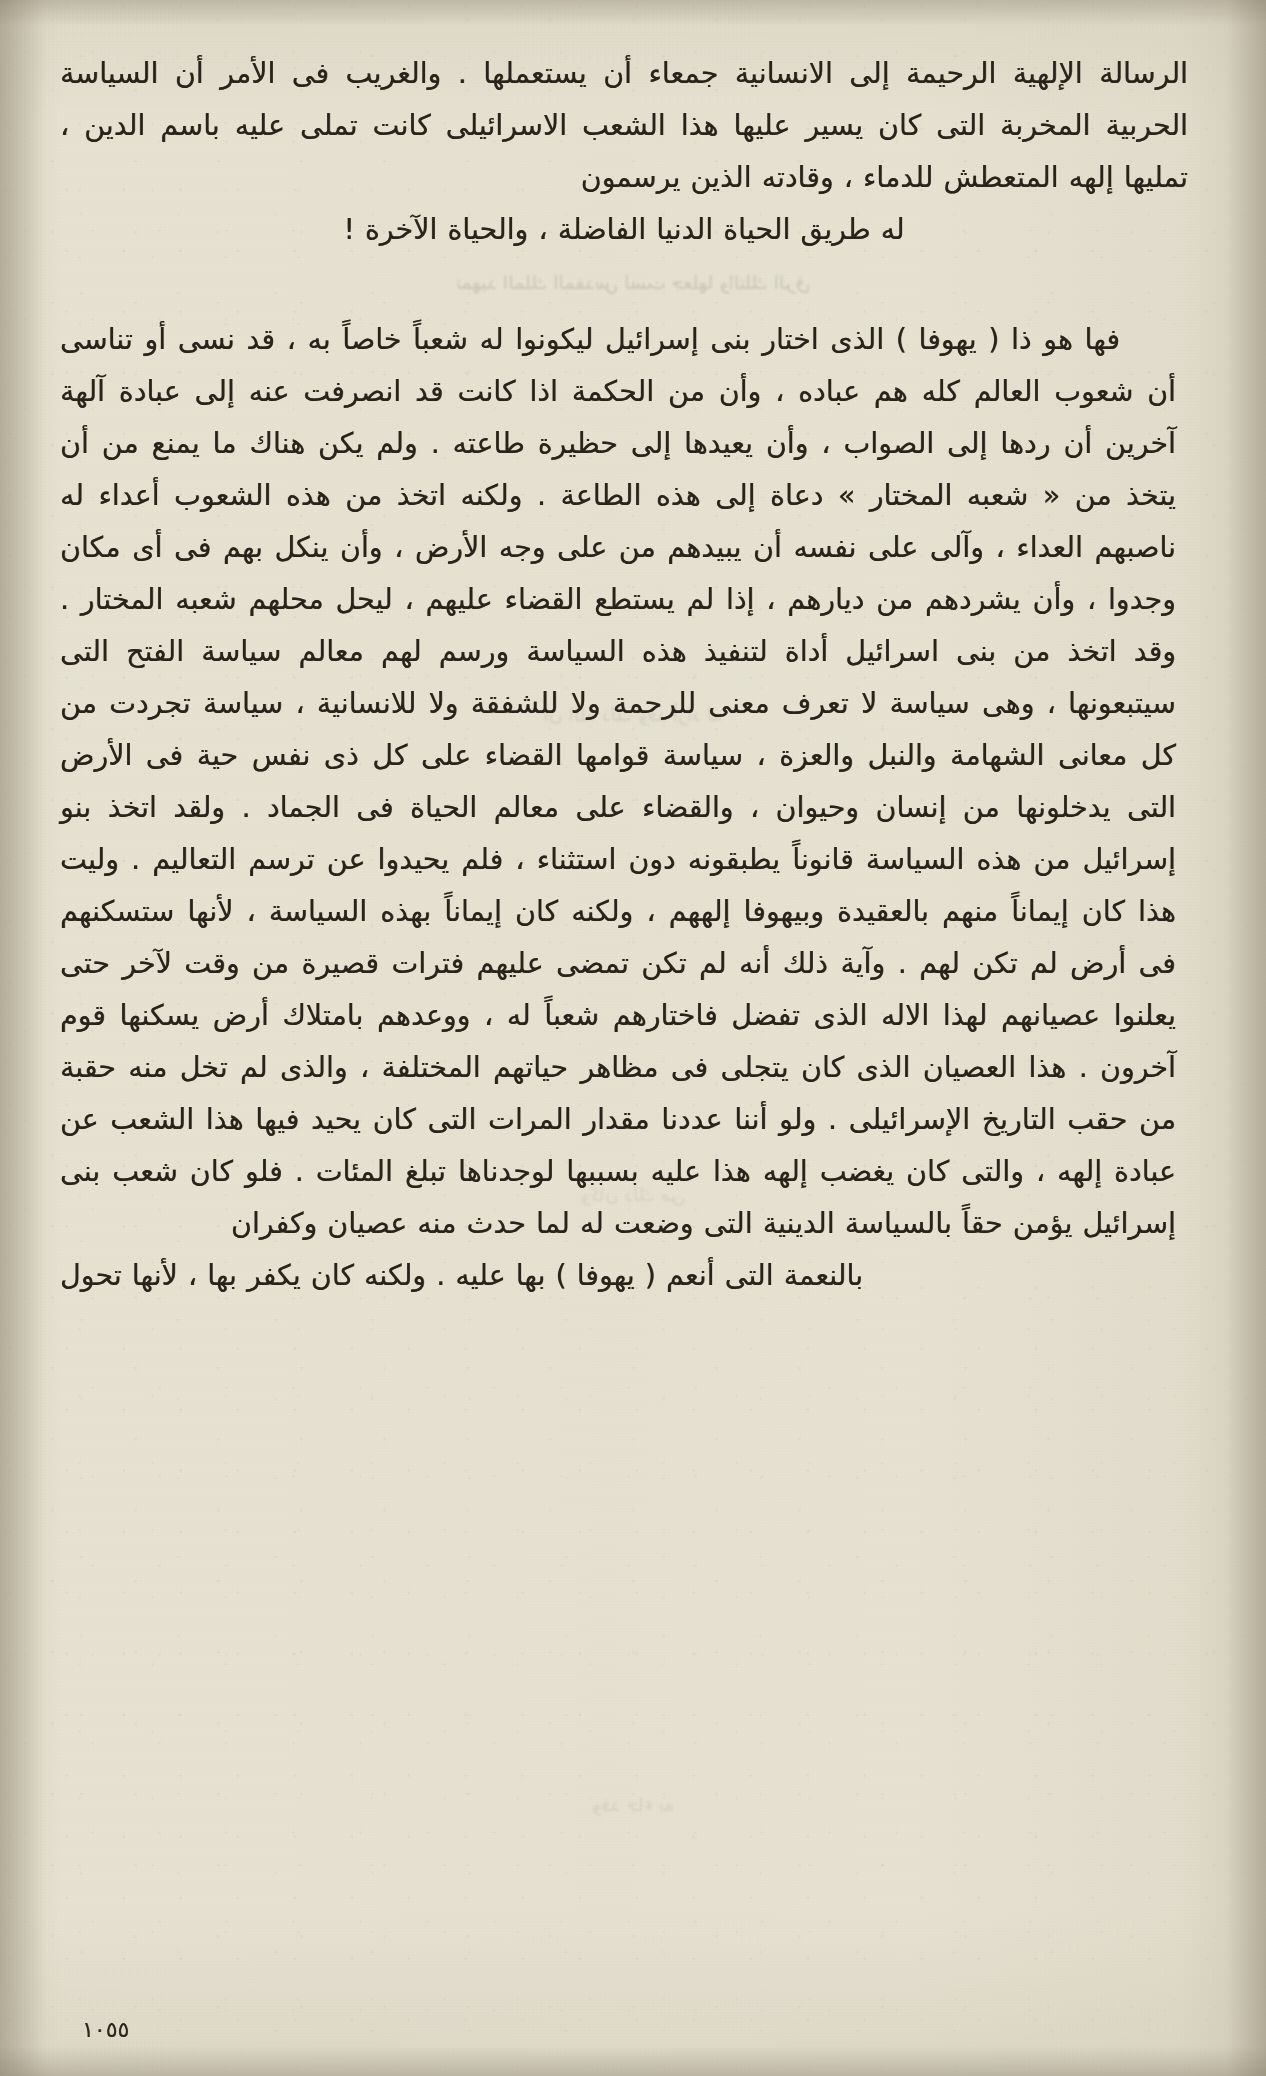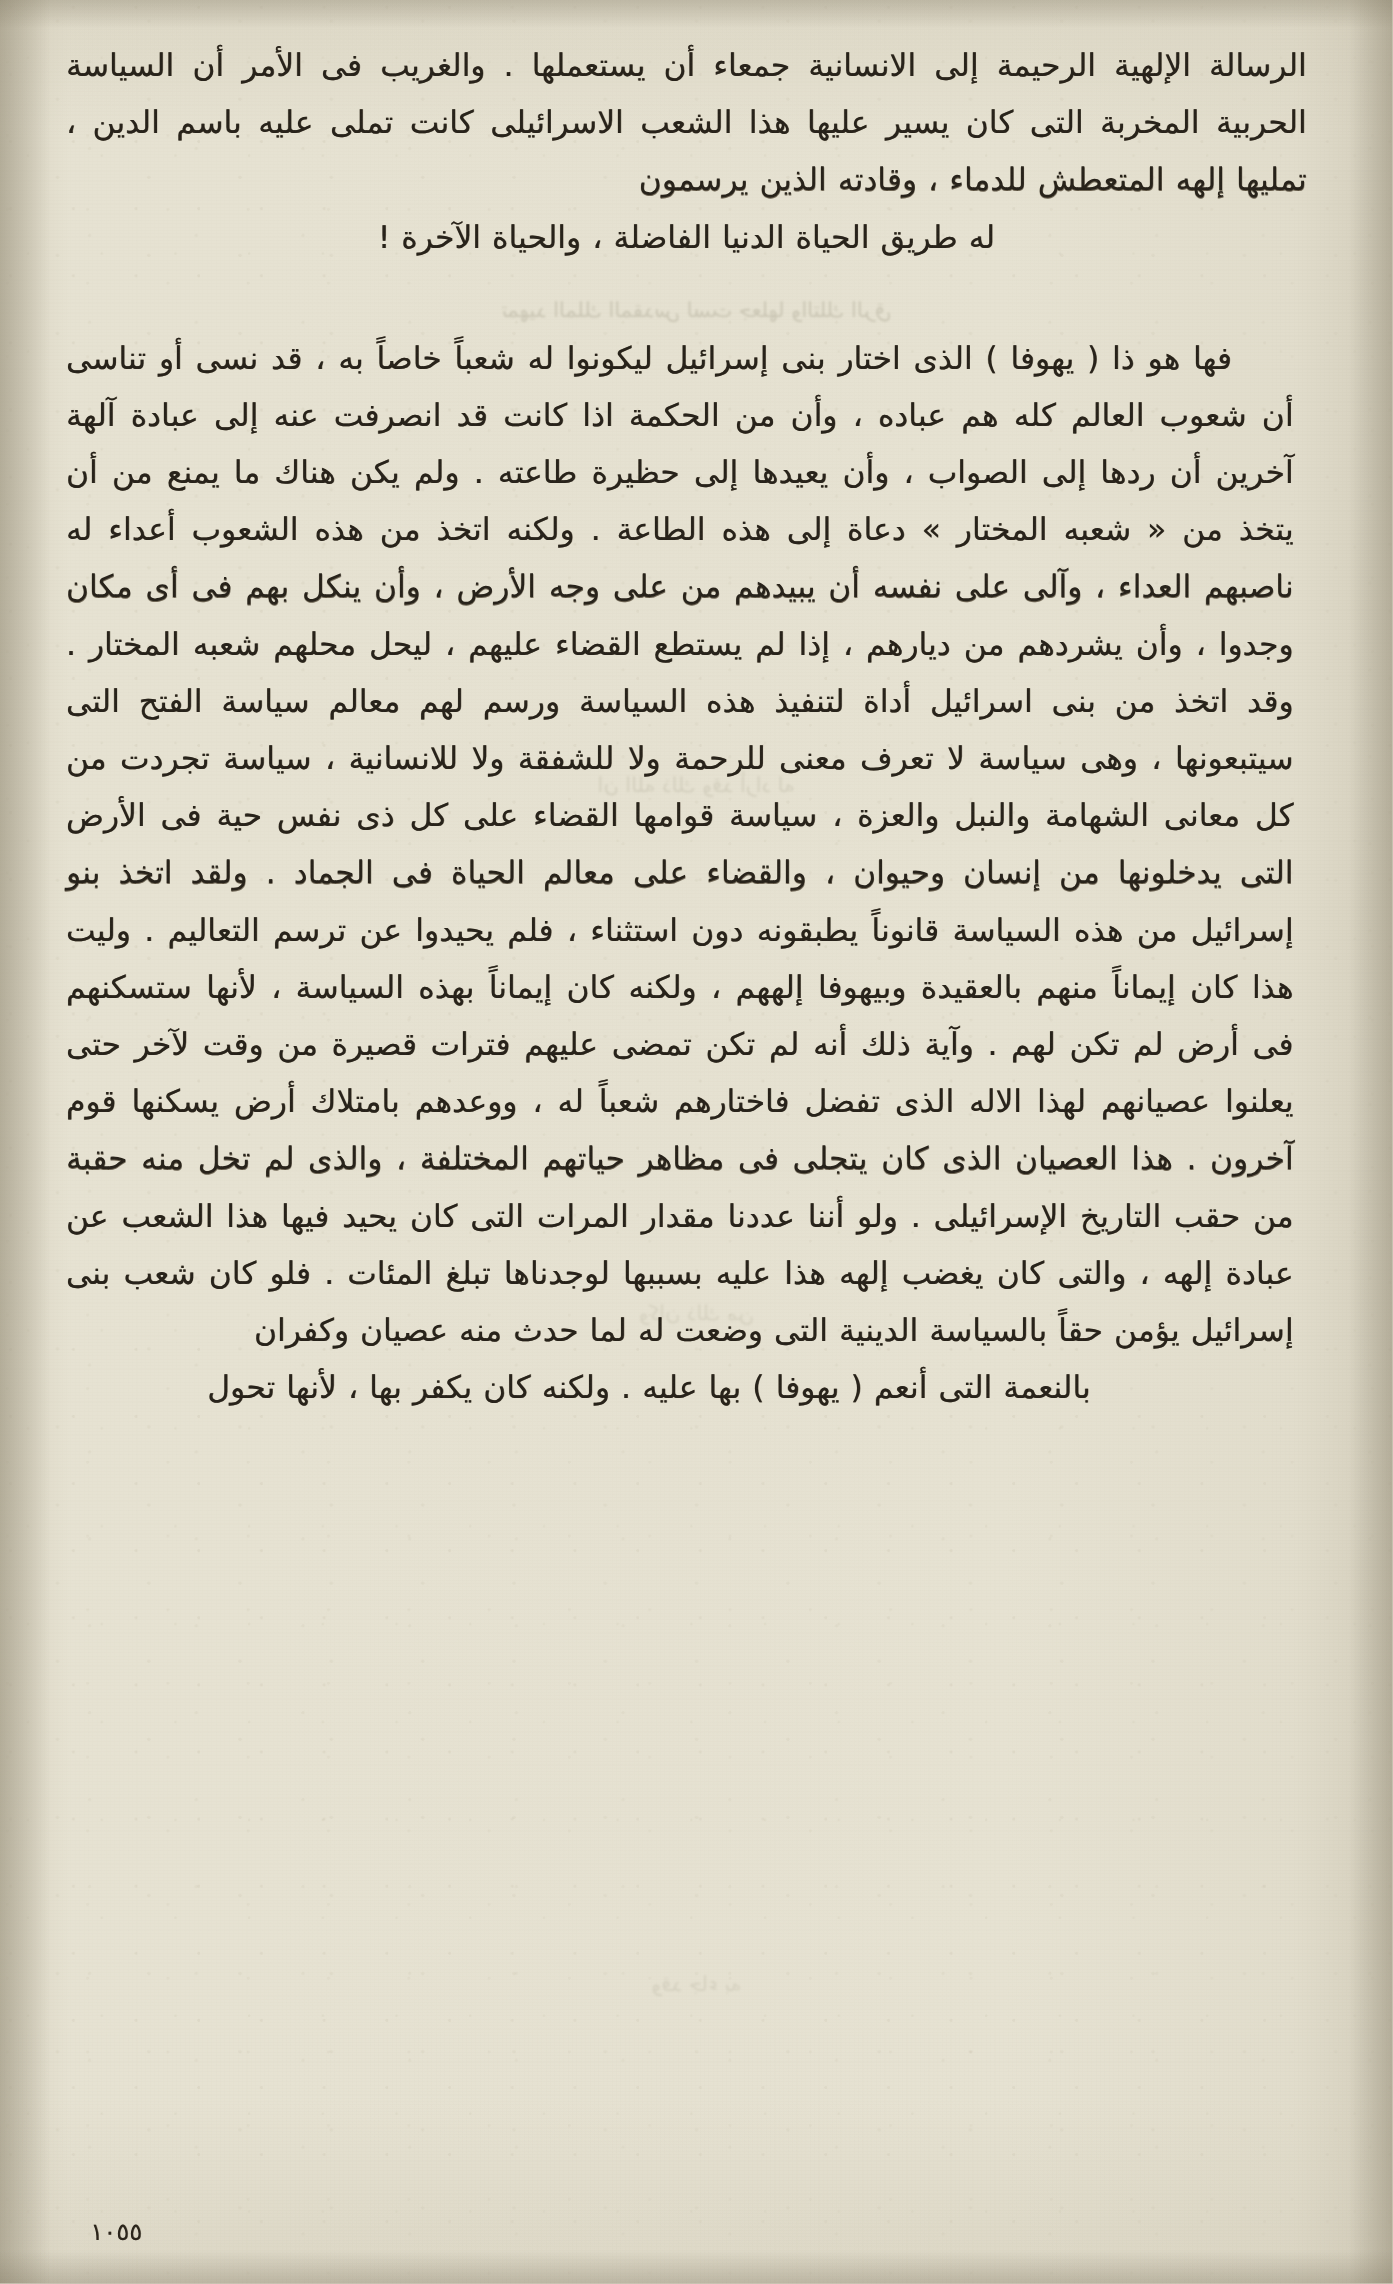--- a/index.html
+++ b/index.html
@@ -66,21 +66,21 @@
     user-select: none;
   }
   .bleed--upper { top: 268px; }
   .bleed--mid   { top: 700px; opacity: 0.20; }
   .bleed--low   { top: 1180px; opacity: 0.17; }
   .bleed--bottom{ top: 1790px; opacity: 0.18; }
 
   
   .textblock {
     position: absolute;
-    top: 34px;
+    top: 48px;
     right: 78px;
     left: 60px;
   }
 
   .para {
     color: #27221a;
     font-size: 28.5px;
     line-height: 52px;
     text-align: justify;
     text-justify: inter-word;
@@ -89,21 +89,21 @@
     text-shadow:
       0.4px 0.2px 0.45px rgba(60,50,32,0.55),
       -0.3px 0.25px 0.5px rgba(70,58,36,0.35);
   }
   .para--first { margin: 0; }
   .para--second { margin: 58px 12px 0 0; text-indent: 56px; }
 
   
   .para > .lastline {
     display: block;
-    text-align: center;
+    text-align: left;
   }
   .para--first > .lastline { text-align: center; }
 
   
   .folio {
     position: absolute;
     left: 82px;
     bottom: 34px;
     color: #2a241b;
     font-size: 22px;

